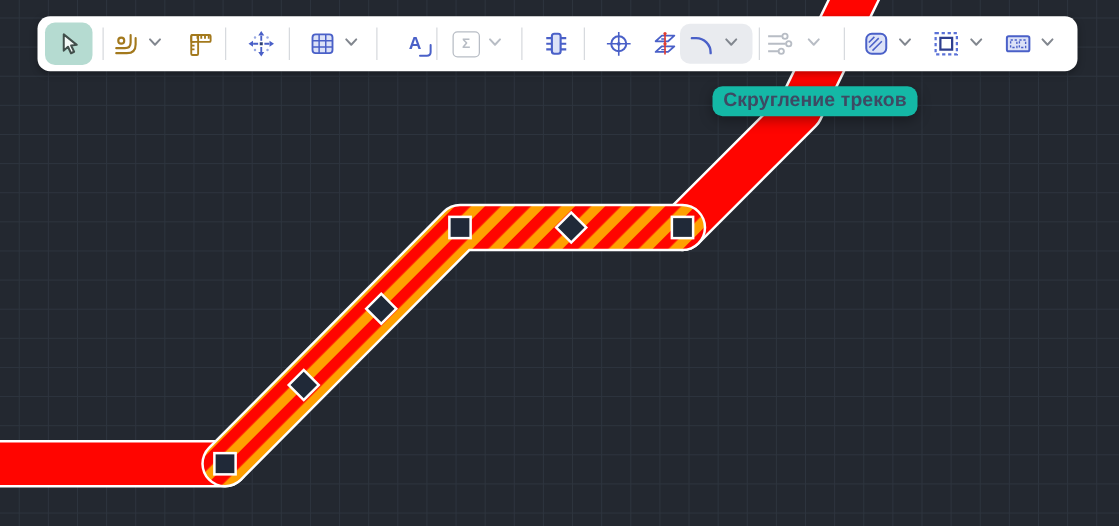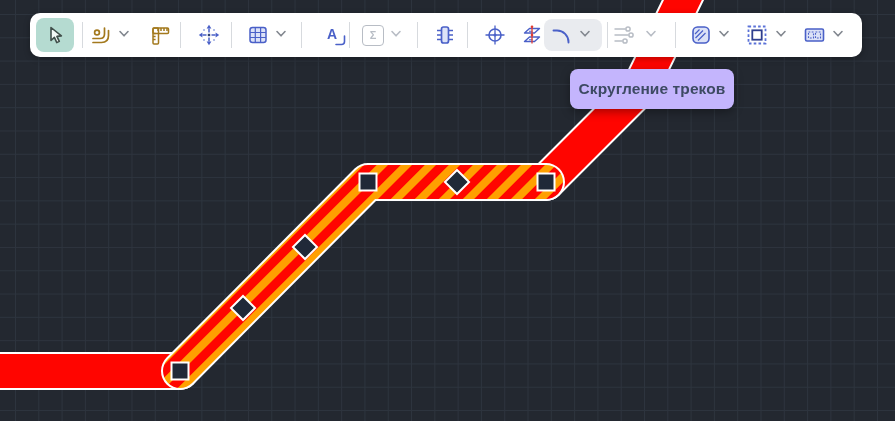--- a/index.html
+++ b/index.html
@@ -41,22 +41,22 @@
   .hoverbg{position:absolute;left:514px;top:6px;width:58px;height:32px;border-radius:8px;background:#e9ebef;z-index:1;}
   .glyph-a{font-size:14px;font-weight:700;color:var(--icon-blue,#4a60c8);line-height:1;position:absolute;left:3px;top:3px;}
   .glyph-sum{font-size:11px;font-weight:700;color:var(--icon-disabled,#b8bdc5);line-height:1;}
   .sum-box{width:20px;height:19px;border:1.6px solid var(--icon-disabled,#b8bdc5);border-radius:4px;
     display:flex;align-items:center;justify-content:center;}
   .a-wrap{position:relative;width:22px;height:22px;}
   .a-corner{position:absolute;right:0;bottom:0;}
 
   
   .tooltip{
-    position:absolute;left:570px;top:69px;width:164px;height:40px;z-index:6;
-    background:#c4b5fd;border-radius:8px;box-shadow:0 3px 10px rgba(0,0,0,.35);
+    position:absolute;left:570px;top:69px;width:164px;height:24px;z-index:6;
+    background:#14b8a6;border-radius:8px;box-shadow:0 3px 10px rgba(0,0,0,.35);
     display:flex;align-items:center;justify-content:center;
     font-size:15.5px;font-weight:700;color:var(--tooltip-text,#3d4a63);
     letter-spacing:.1px;white-space:nowrap;
   }
 </style>
 </head>
 <body>
 
 <div class="canvas">
   <svg class="board" width="895" height="421" viewBox="0 0 895 421">

